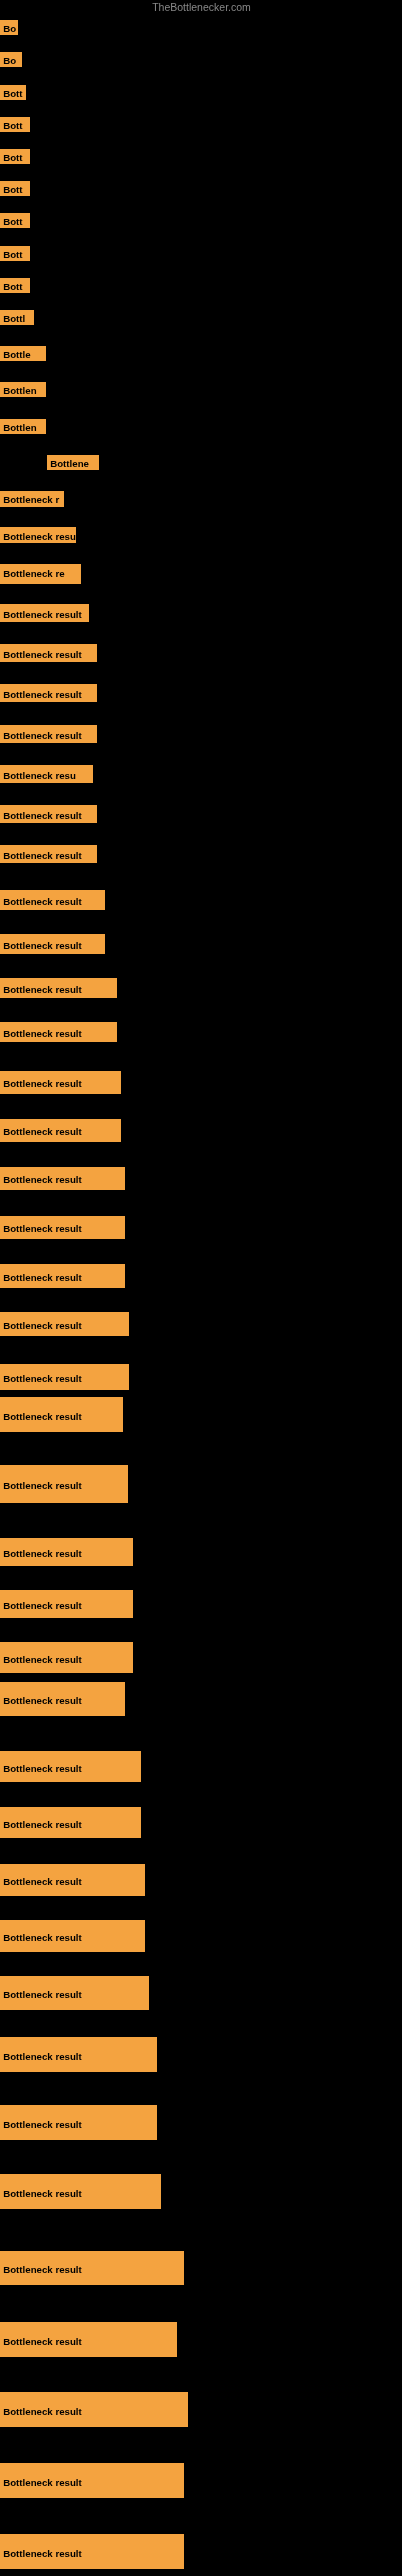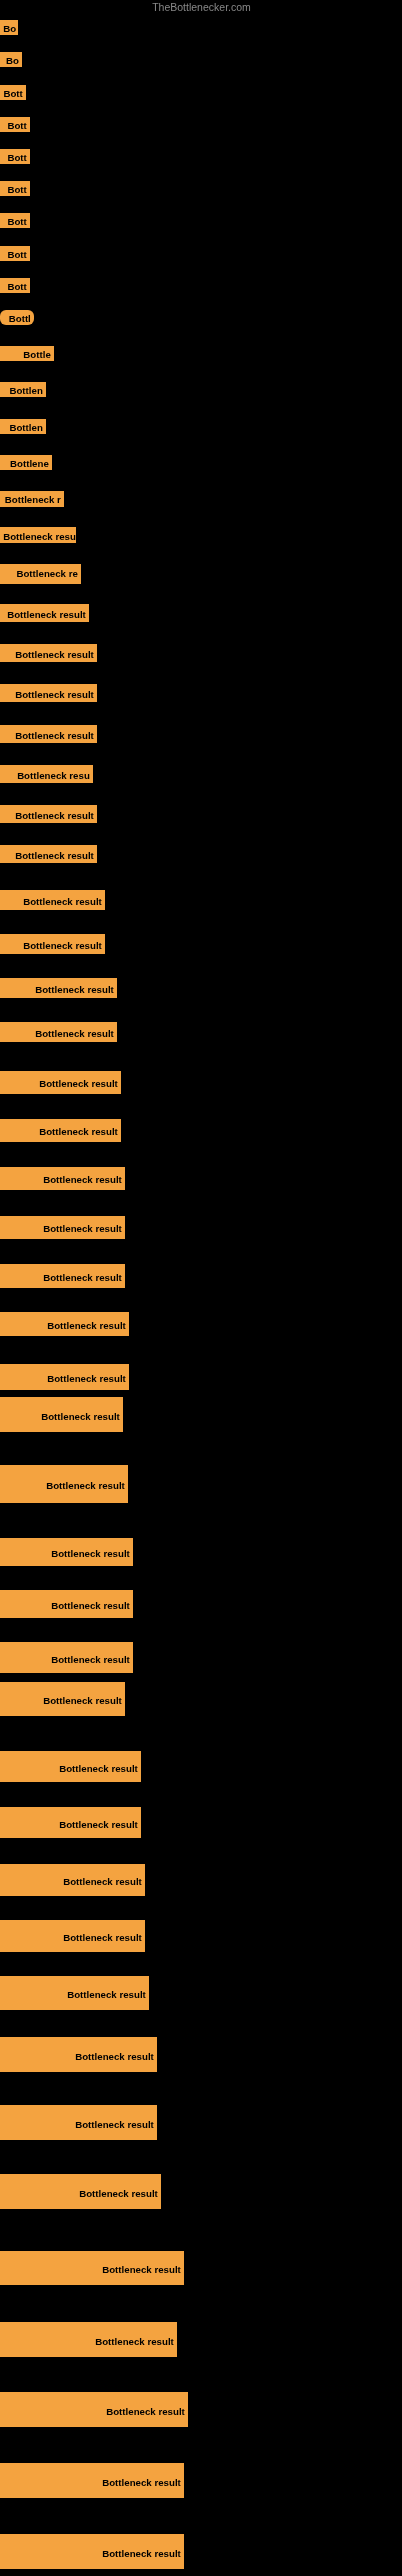--- a/index.html
+++ b/index.html
@@ -26,43 +26,42 @@
     .bottleneck-item {
       position: absolute;
       left: 0;
       background-color: #F4A340;
       color: #000000;
       font-size: 9.7px;
       font-weight: bold;
       padding: 1.6px 3.2px;
       white-space: nowrap;
       overflow: hidden;
-      text-align: right;
     }
   </style>
 </head>
 <body>
 
 <span class="site-title">TheBottlenecker.com</span>
 
 <div id="items-container">
     <div class="bottleneck-item" style="top: 20px; width: 17.7px; height: 14.5px; line-height: 14.5px;">Bo</div>
     <div class="bottleneck-item" style="top: 52px; width: 22px; height: 14.5px; line-height: 14.5px;">Bo</div>
     <div class="bottleneck-item" style="top: 85px; width: 26px; height: 14.5px; line-height: 14.5px;">Bott</div>
     <div class="bottleneck-item" style="top: 117px; width: 30px; height: 14.5px; line-height: 14.5px;">Bott</div>
     <div class="bottleneck-item" style="top: 149px; width: 30px; height: 14.5px; line-height: 14.5px;">Bott</div>
     <div class="bottleneck-item" style="top: 181px; width: 30px; height: 14.5px; line-height: 14.5px;">Bott</div>
     <div class="bottleneck-item" style="top: 213px; width: 30px; height: 14.5px; line-height: 14.5px;">Bott</div>
     <div class="bottleneck-item" style="top: 246px; width: 30px; height: 14.5px; line-height: 14.5px;">Bott</div>
     <div class="bottleneck-item" style="top: 278px; width: 30px; height: 14.5px; line-height: 14.5px;">Bott</div>
-    <div class="bottleneck-item" style="top: 310px; width: 34px; height: 14.5px; line-height: 14.5px; border-radius: 6px;">Bottl</div>
-    <div class="bottleneck-item" style="top: 346px; width: 54px; height: 14.5px; line-height: 14.5px;">Bottle</div>
+    <div class="bottleneck-item" style="top: 310px; width: 34px; height: 14.5px; line-height: 14.5px;">Bottl</div>
+    <div class="bottleneck-item" style="top: 346px; width: 46px; height: 14.5px; line-height: 14.5px;">Bottle</div>
     <div class="bottleneck-item" style="top: 382px; width: 46px; height: 14.5px; line-height: 14.5px;">Bottlen</div>
     <div class="bottleneck-item" style="top: 419px; width: 46px; height: 14.5px; line-height: 14.5px;">Bottlen</div>
-    <div class="bottleneck-item" style="top: 455px; width: 52px; height: 14.5px; line-height: 14.5px;">Bottlene</div>
+    <div class="bottleneck-item" style="top: 455px; width: 52px; height: 14.5px; line-height: 14.5px; margin-left: 47px;">Bottlene</div>
     <div class="bottleneck-item" style="top: 491px; width: 64px; height: 16px; line-height: 14.5px;">Bottleneck r</div>
     <div class="bottleneck-item" style="top: 527px; width: 76px; height: 16px; line-height: 16px;">Bottleneck resu</div>
     <div class="bottleneck-item" style="top: 564px; width: 81px; height: 20px; line-height: 16px;">Bottleneck re</div>
     <div class="bottleneck-item" style="top: 604px; width: 89px; height: 17.7px; line-height: 17.7px;">Bottleneck result</div>
     <div class="bottleneck-item" style="top: 644px; width: 97px; height: 17.7px; line-height: 17.7px;">Bottleneck result</div>
     <div class="bottleneck-item" style="top: 684px; width: 97px; height: 17.7px; line-height: 17.7px;">Bottleneck result</div>
     <div class="bottleneck-item" style="top: 725px; width: 97px; height: 17.7px; line-height: 17.7px;">Bottleneck result</div>
     <div class="bottleneck-item" style="top: 765px; width: 93px; height: 17.7px; line-height: 17.7px;">Bottleneck resu</div>
     <div class="bottleneck-item" style="top: 805px; width: 97px; height: 17.7px; line-height: 17.7px;">Bottleneck result</div>
     <div class="bottleneck-item" style="top: 845px; width: 97px; height: 17.7px; line-height: 17.7px;">Bottleneck result</div>

